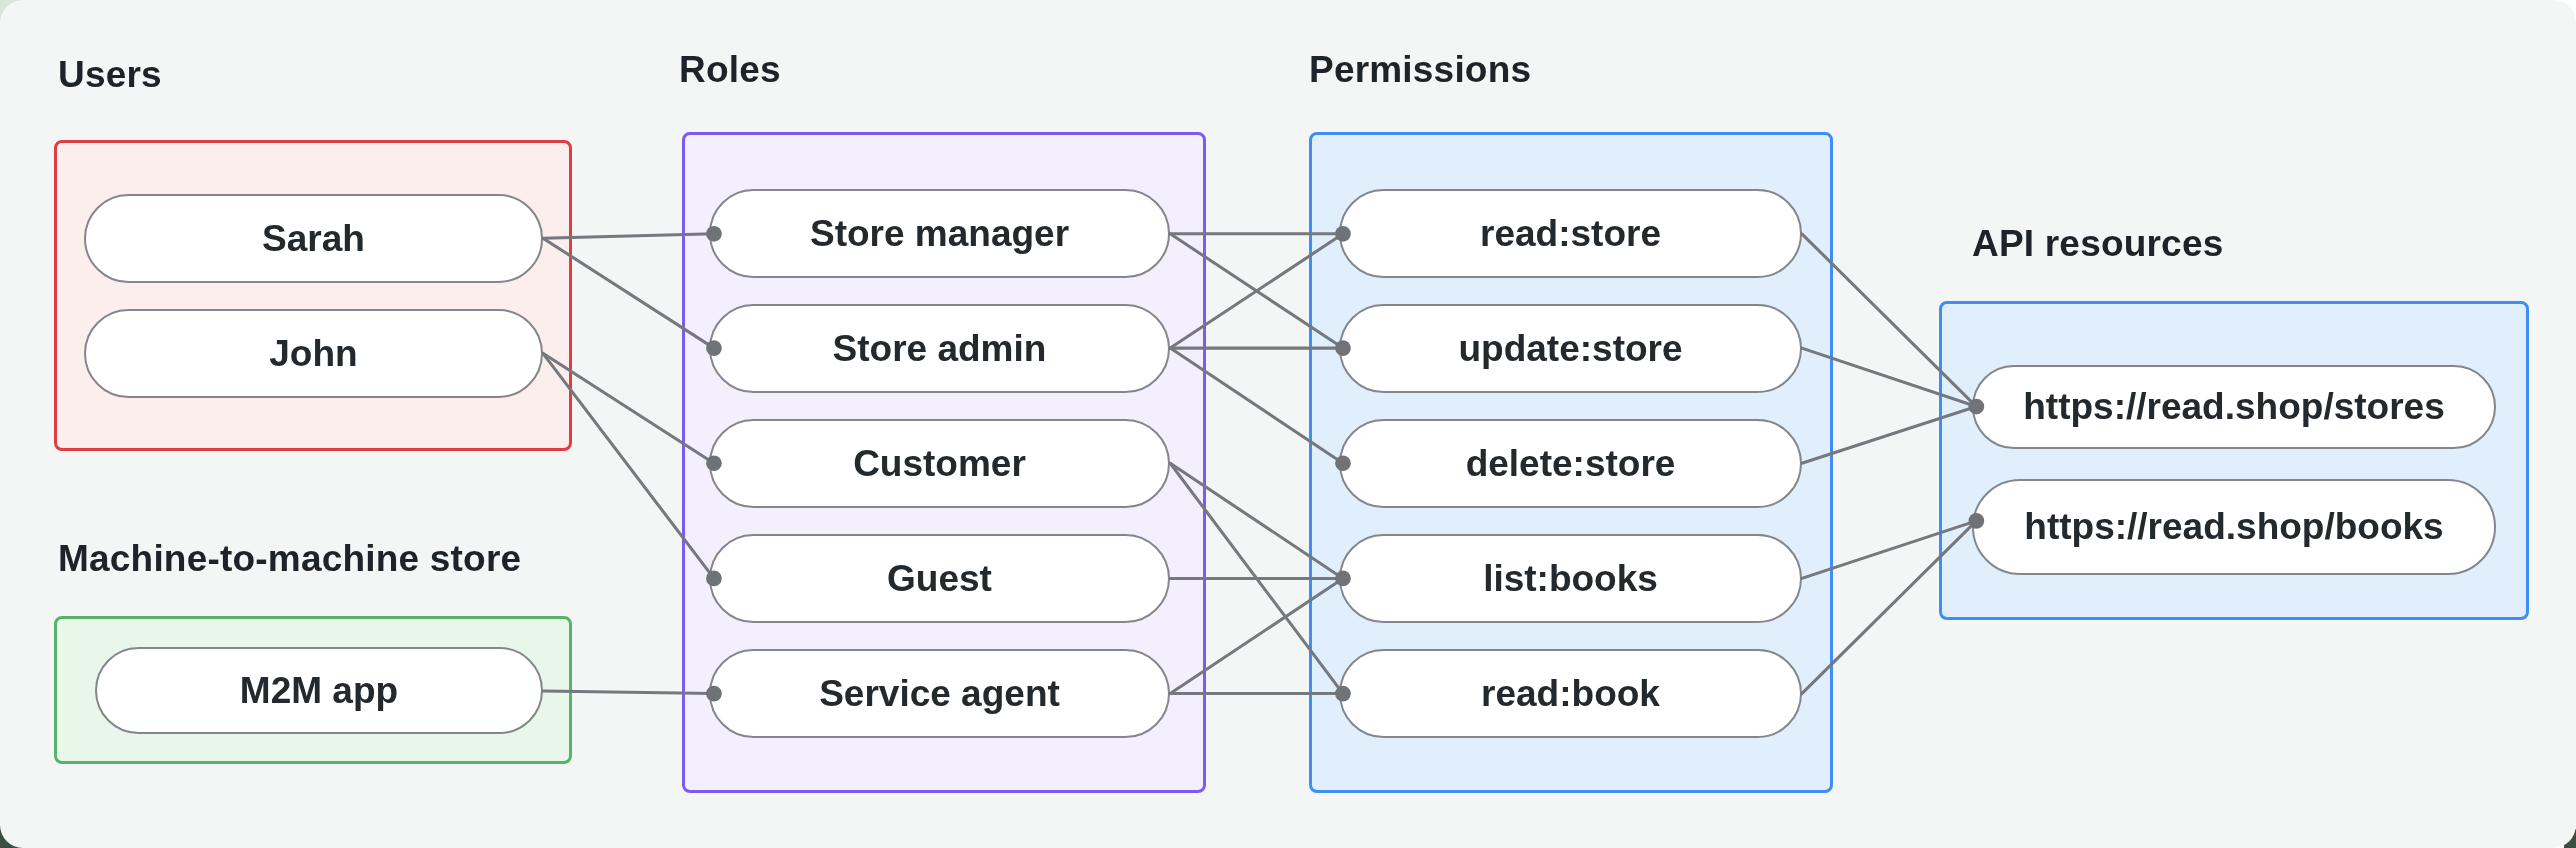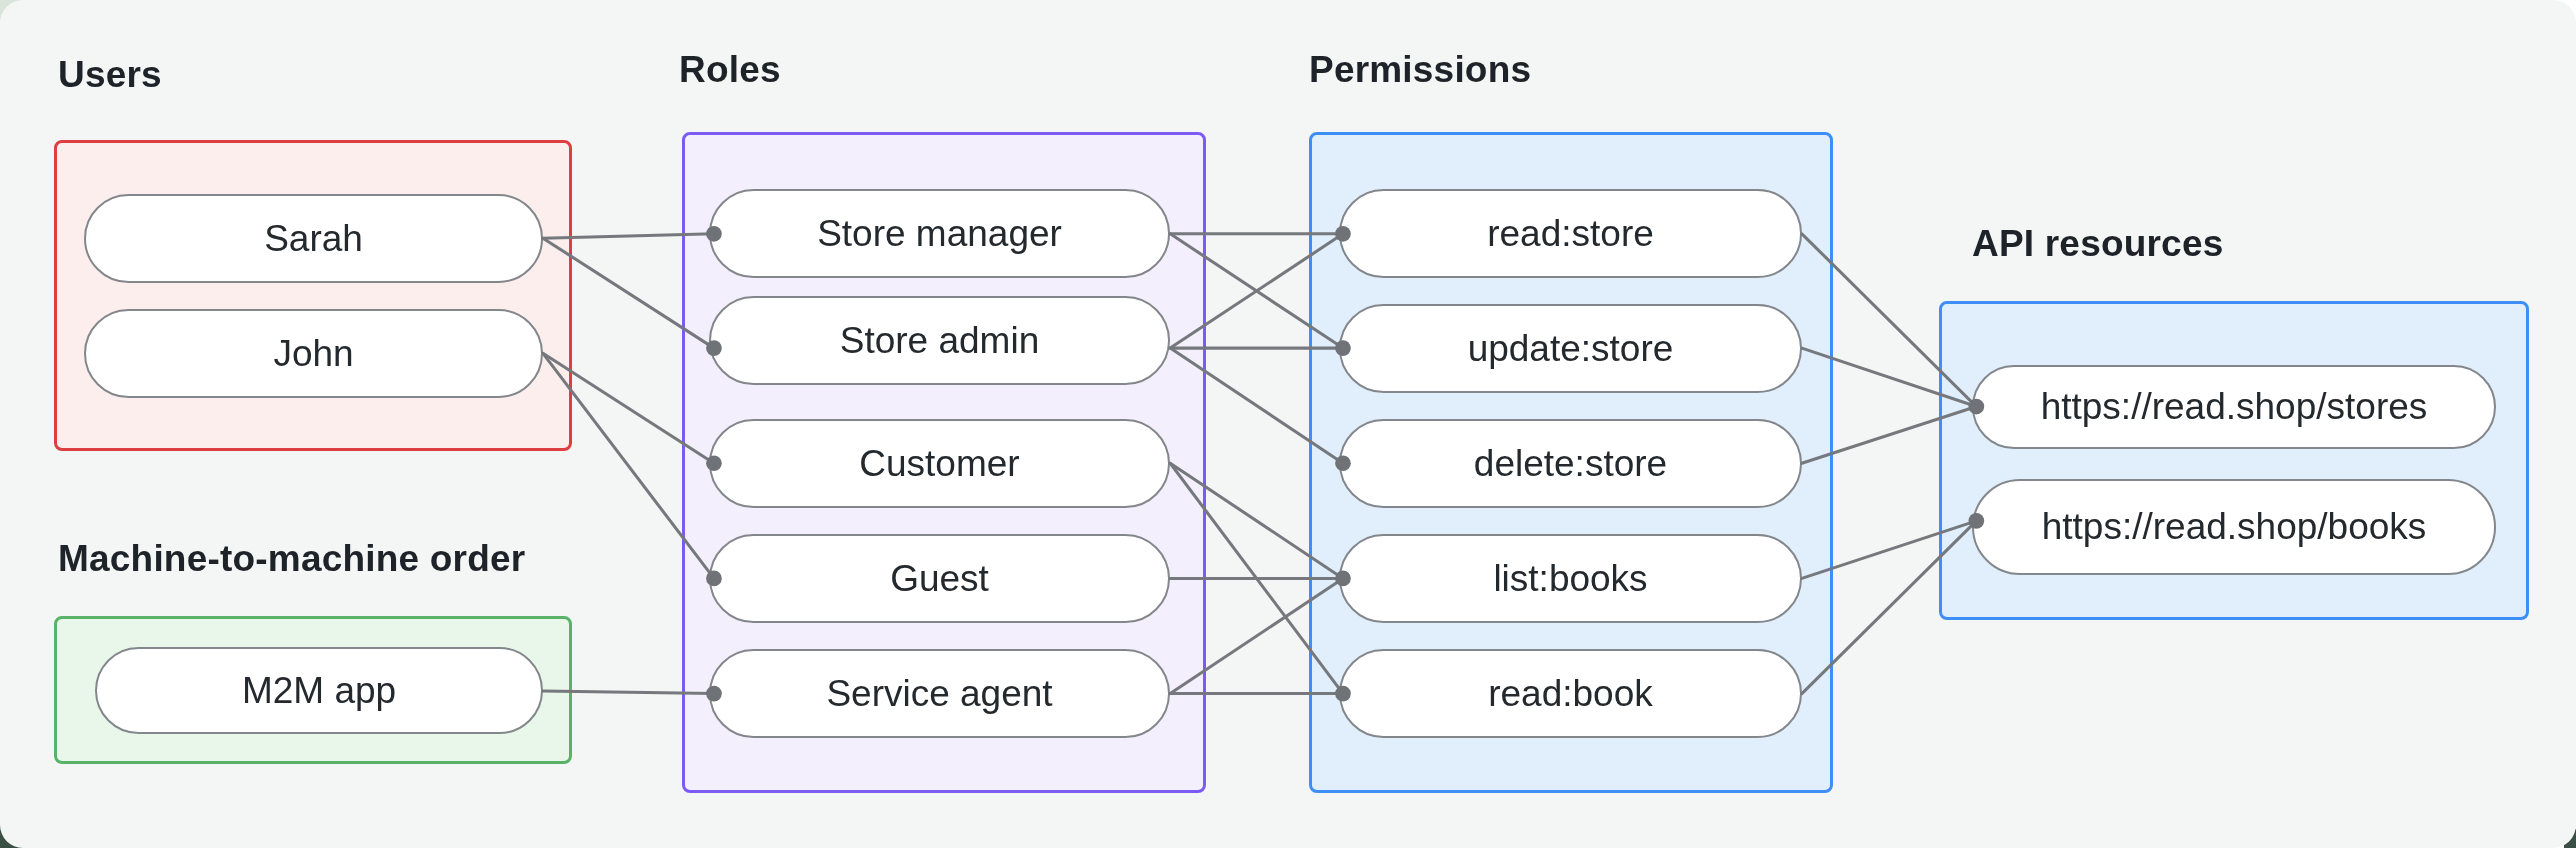--- a/index.html
+++ b/index.html
@@ -31,21 +31,21 @@
   .label-roles       { left:679px;  top:49px; }
   .label-permissions { left:1309px; top:49px; }
   .label-api         { left:1939px; top:223px;margin-left:33px; }
   .label-m2m         { left:58px;   top:538px; }
   #nodes { position:absolute; inset:0; z-index:3; }
   .pill {
     position:absolute; box-sizing:border-box;
     background:var(--pill-fill); border:2.6px solid var(--pill-border);
     border-radius:872px;
     display:flex; align-items:center; justify-content:center;
-    font-size:37px; font-weight:400; color:var(--pill-text); white-space:nowrap;
+    font-size:37px; font-weight:700; color:var(--pill-text); white-space:nowrap;
   }
   #edges { position:absolute; left:0; top:0; z-index:4; pointer-events:none; }
   #edges line { stroke:var(--edge-line); stroke-width:3.5; stroke-linecap:round; }
   #edges circle { fill:var(--edge-dot); }
 </style>
 </head>
 <body>
 
 <div class="corner corner-tl"></div>
 <div class="corner corner-bl"></div>
@@ -56,28 +56,28 @@
   <div class="group-box box-users"></div>
   <div class="group-box box-roles"></div>
   <div class="group-box box-permissions"></div>
   <div class="group-box box-api"></div>
   <div class="group-box box-m2m"></div>
 
   <div class="group-label label-users">Users</div>
   <div class="group-label label-roles">Roles</div>
   <div class="group-label label-permissions">Permissions</div>
   <div class="group-label label-api">API resources</div>
-  <div class="group-label label-m2m">Machine-to-machine order</div>
+  <div class="group-label label-m2m">Machine-to-machine store</div>
 
   <div id="nodes">
       <div class="pill" style="left: 84px; top: 194px; width: 459px; height: 89px;">Sarah</div>
       <div class="pill" style="left: 84px; top: 309px; width: 459px; height: 89px;">John</div>
       <div class="pill" style="left: 95px; top: 647px; width: 448px; height: 87px;">M2M app</div>
       <div class="pill" style="left: 709px; top: 189px; width: 461px; height: 89px;">Store manager</div>
-      <div class="pill" style="left: 709px; top: 296px; width: 461px; height: 89px;">Store admin</div>
+      <div class="pill" style="left: 709px; top: 304px; width: 461px; height: 89px;">Store admin</div>
       <div class="pill" style="left: 709px; top: 419px; width: 461px; height: 89px;">Customer</div>
       <div class="pill" style="left: 709px; top: 534px; width: 461px; height: 89px;">Guest</div>
       <div class="pill" style="left: 1339px; top: 189px; width: 463px; height: 89px;">read:store</div>
       <div class="pill" style="left: 709px; top: 649px; width: 461px; height: 89px;">Service agent</div>
       <div class="pill" style="left: 1339px; top: 304px; width: 463px; height: 89px;">update:store</div>
       <div class="pill" style="left: 1339px; top: 419px; width: 463px; height: 89px;">delete:store</div>
       <div class="pill" style="left: 1339px; top: 534px; width: 463px; height: 89px;">list:books</div>
       <div class="pill" style="left: 1339px; top: 649px; width: 463px; height: 89px;">read:book</div>
       <div class="pill" style="left: 1972px; top: 365px; width: 524px; height: 84px;">https://read.shop/stores</div>
       <div class="pill" style="left: 1972px; top: 479px; width: 524px; height: 96px;">https://read.shop/books</div>

